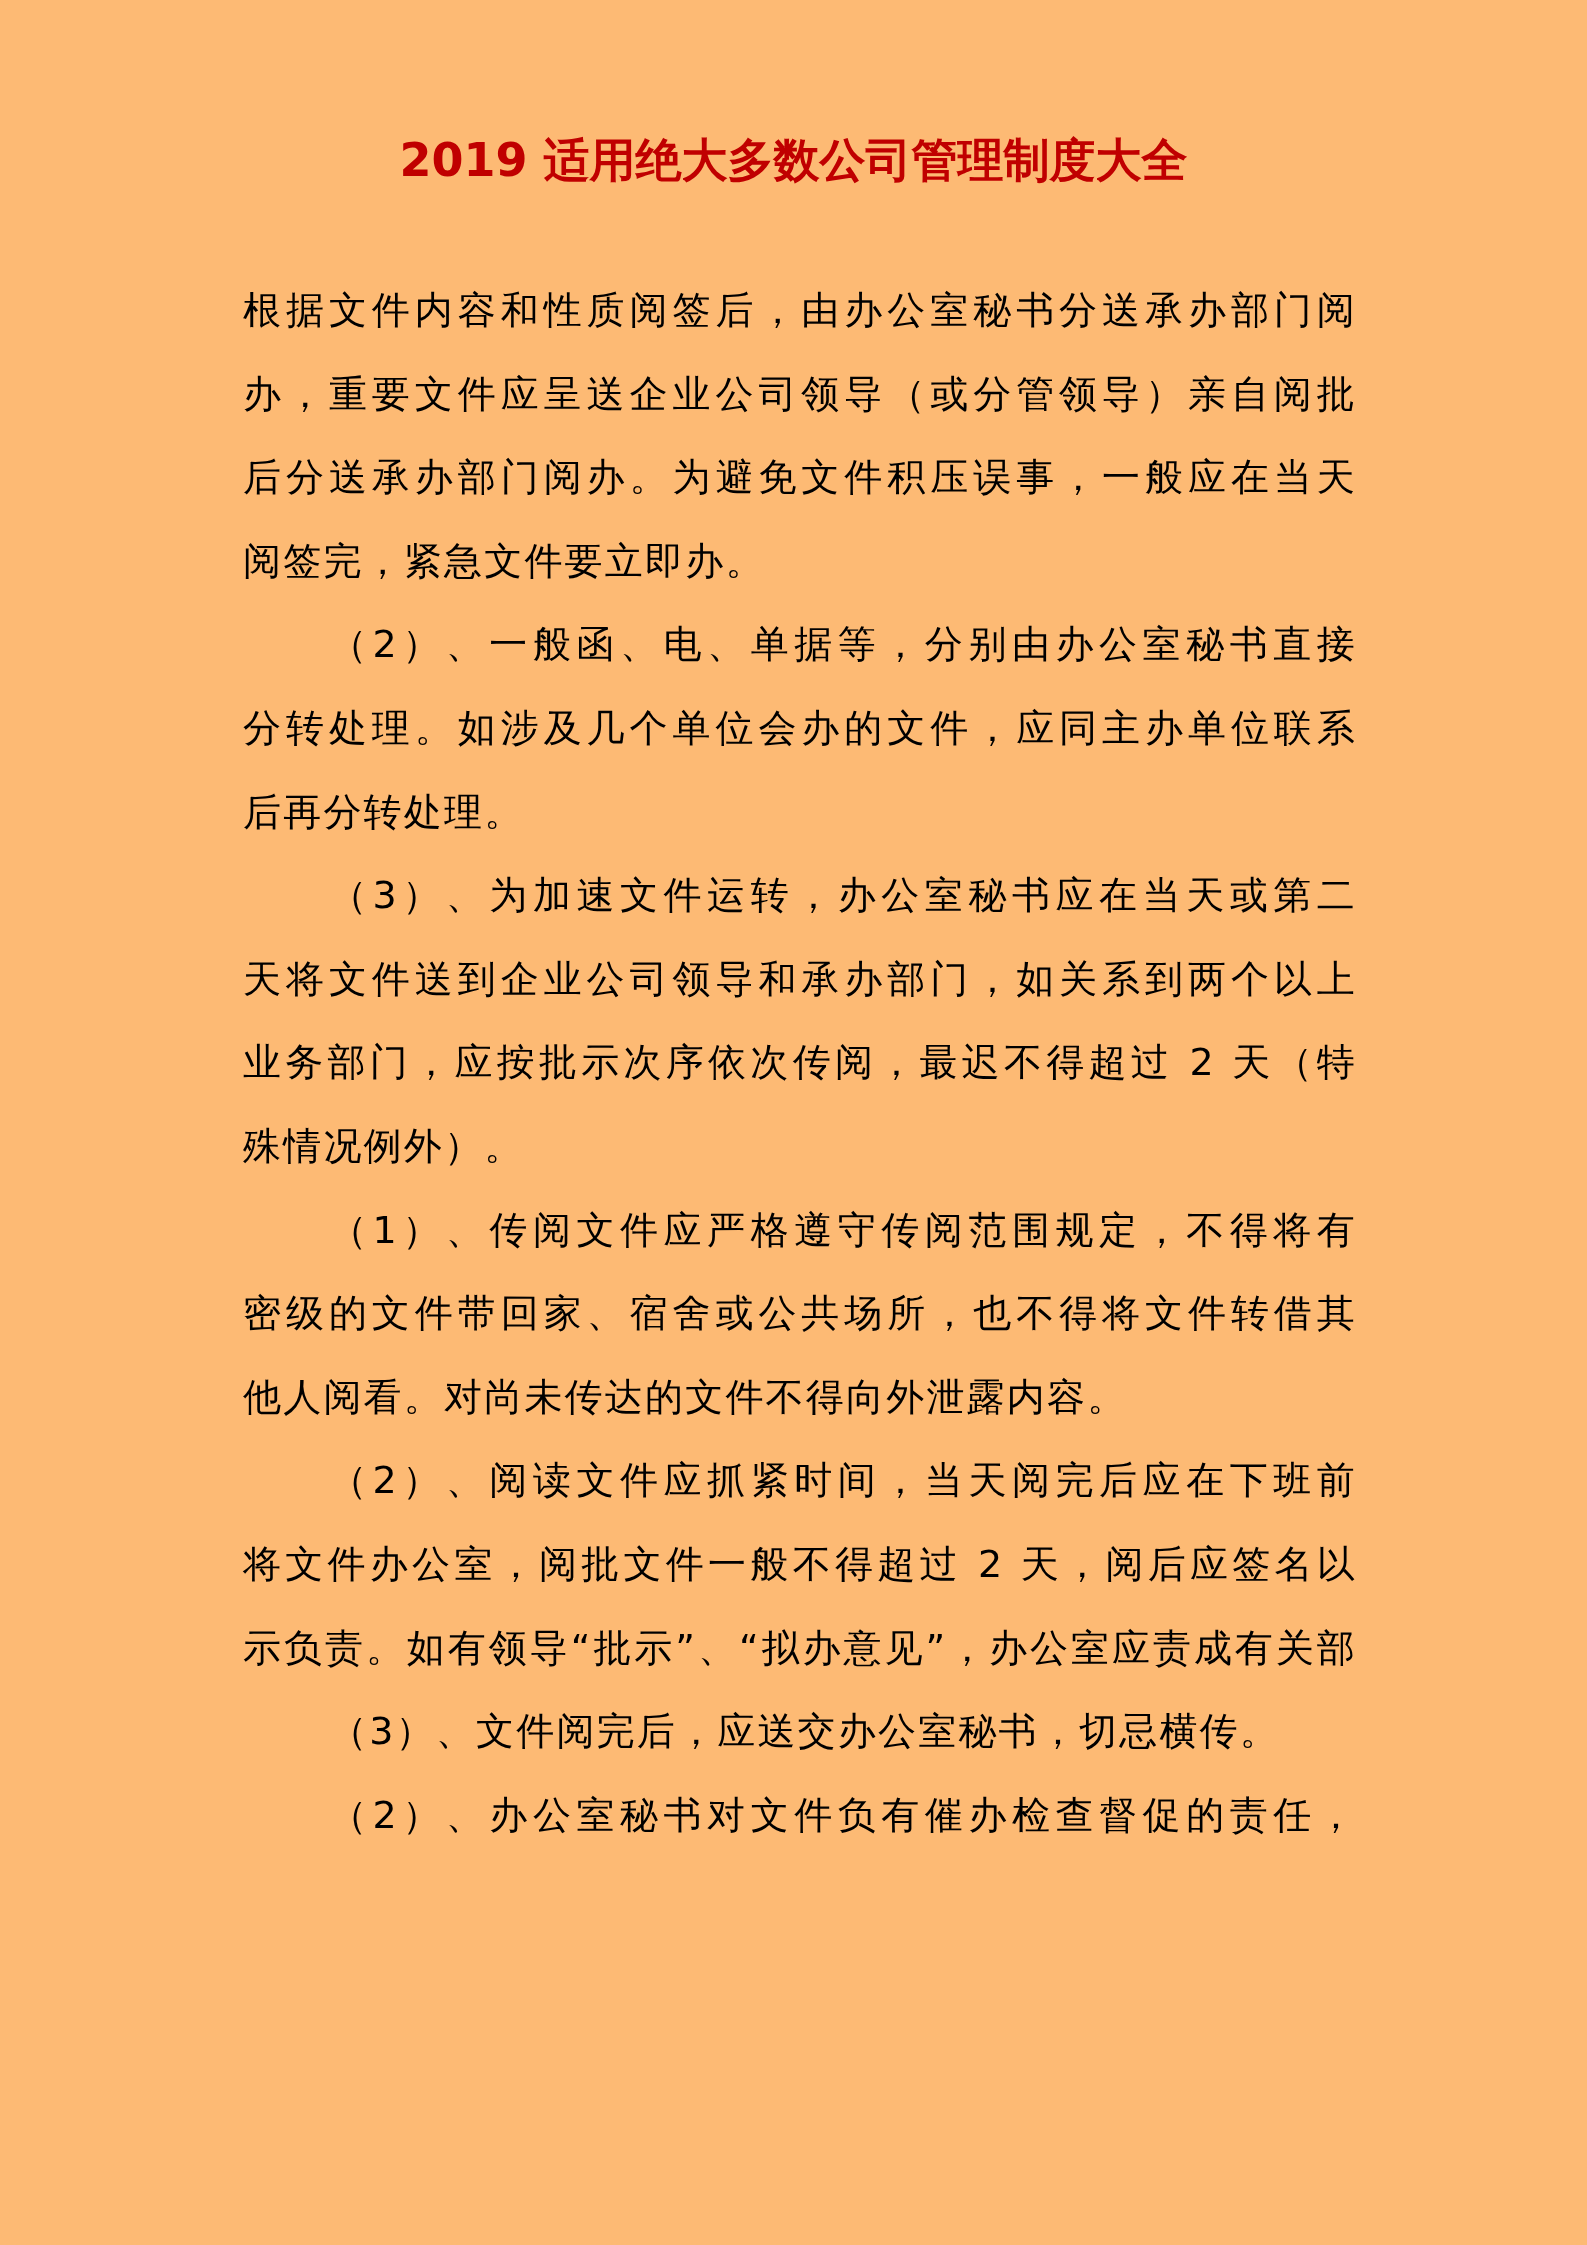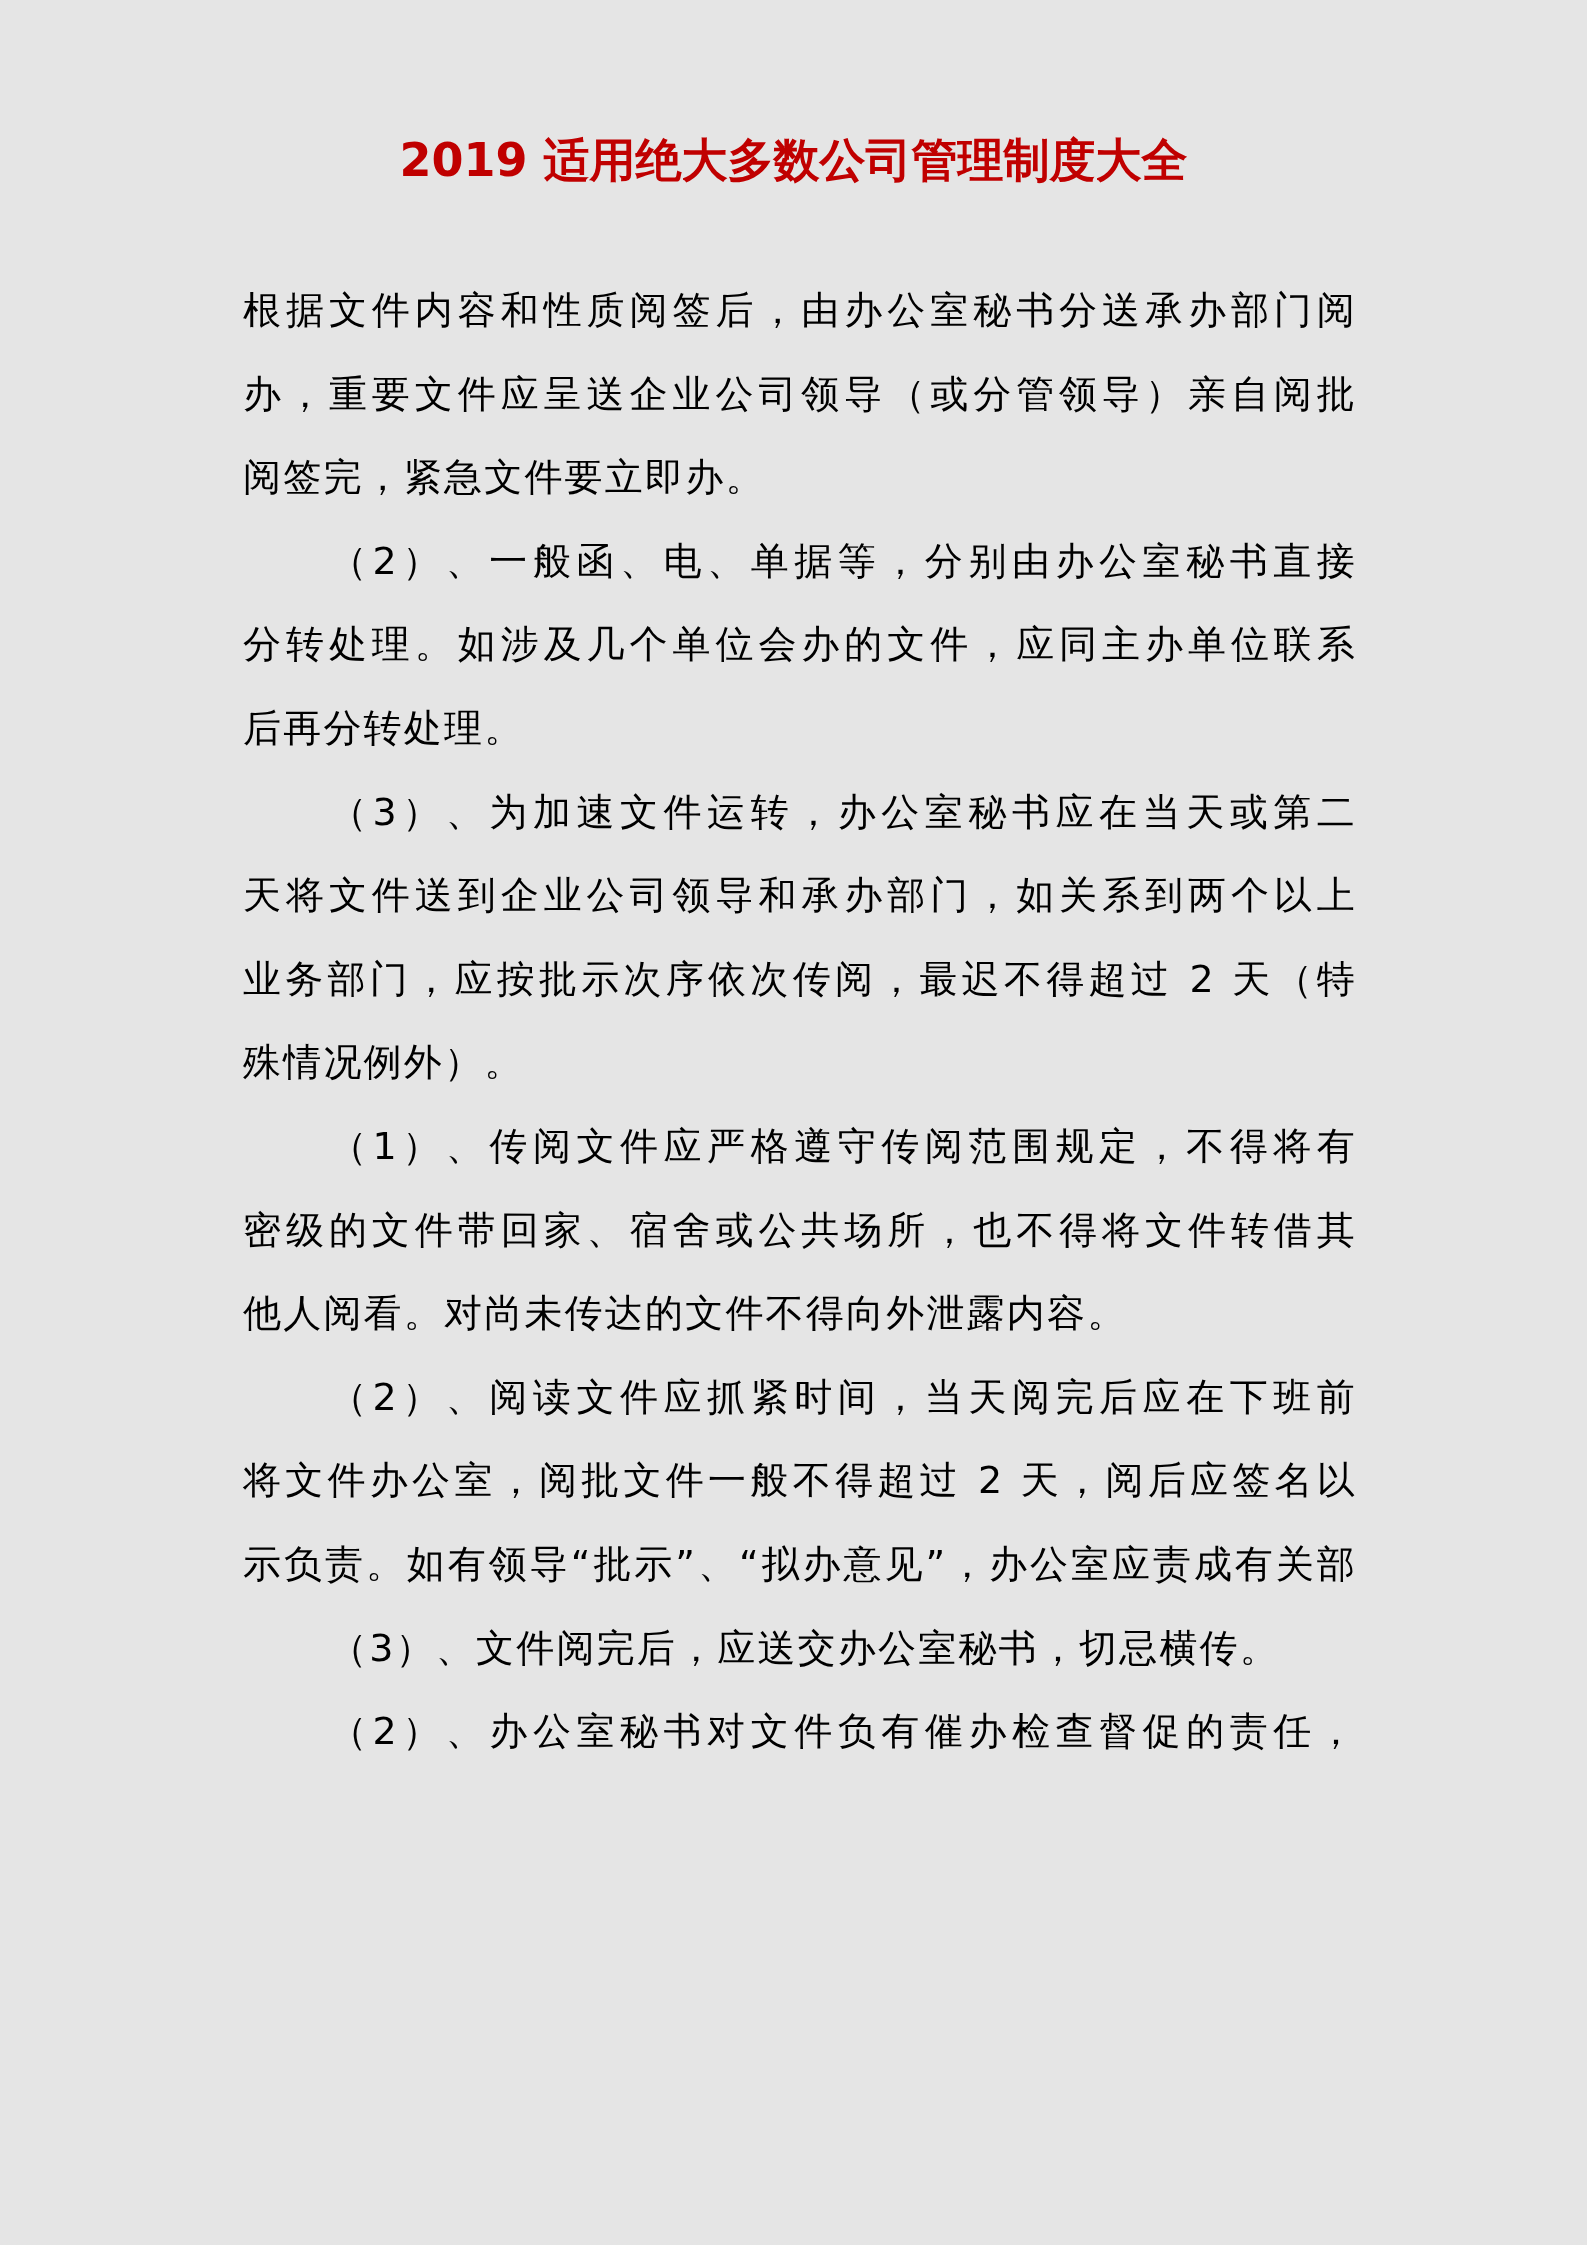--- a/index.html
+++ b/index.html
@@ -13,21 +13,21 @@
       position: relative;
       overflow: hidden;
       font-family: "DejaVu Sans", "Liberation Sans", sans-serif;
       color: #000000;
     }
     .page {
       position: absolute;
       left: 0; top: 0;
       width: 1587px;
       height: 2245px;
-      background: #e5e5e5;
+      background: #fdba74;
     }
     .title {
       position: absolute;
       top: 128px;
       left: 0;
       width: 1587px;
       text-align: center;
       font-family: "DejaVu Sans", "Liberation Sans", sans-serif;
       font-weight: bold;
       font-size: 46px;
@@ -59,20 +59,21 @@
   </style>
 </head>
 <body>
 
 <div class="page">
   <div class="title" style="color: rgb(192, 0, 0);">2019 适用绝大多数公司管理制度大全</div>
 
   <div class="body">
     <div class="line">根据文件内容和性质阅签后，由办公室秘书分送承办部门阅</div>
     <div class="line">办，重要文件应呈送企业公司领导（或分管领导）亲自阅批</div>
+    <div class="line">后分送承办部门阅办。为避免文件积压误事，一般应在当天</div>
     <div class="line last">阅签完，紧急文件要立即办。</div>
     <div class="line indent">（2）、一般函、电、单据等，分别由办公室秘书直接</div>
     <div class="line">分转处理。如涉及几个单位会办的文件，应同主办单位联系</div>
     <div class="line last">后再分转处理。</div>
     <div class="line indent">（3）、为加速文件运转，办公室秘书应在当天或第二</div>
     <div class="line">天将文件送到企业公司领导和承办部门，如关系到两个以上</div>
     <div class="line">业务部门，应按批示次序依次传阅，最迟不得超过 2 天（特</div>
     <div class="line last">殊情况例外）。</div>
     <div class="line indent">（1）、传阅文件应严格遵守传阅范围规定，不得将有</div>
     <div class="line">密级的文件带回家、宿舍或公共场所，也不得将文件转借其</div>

